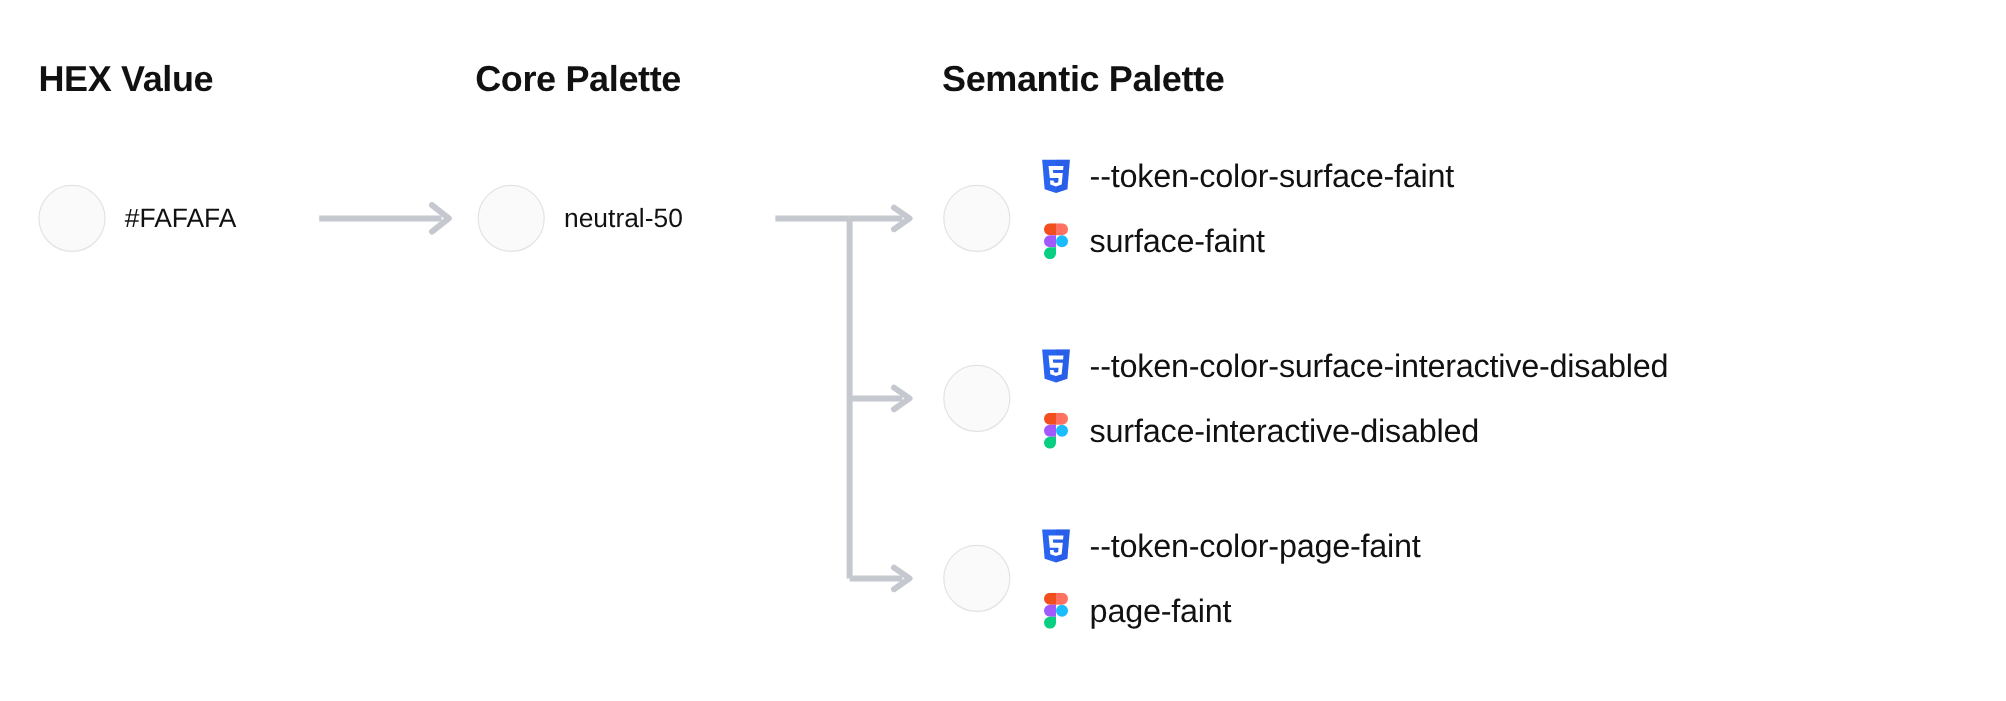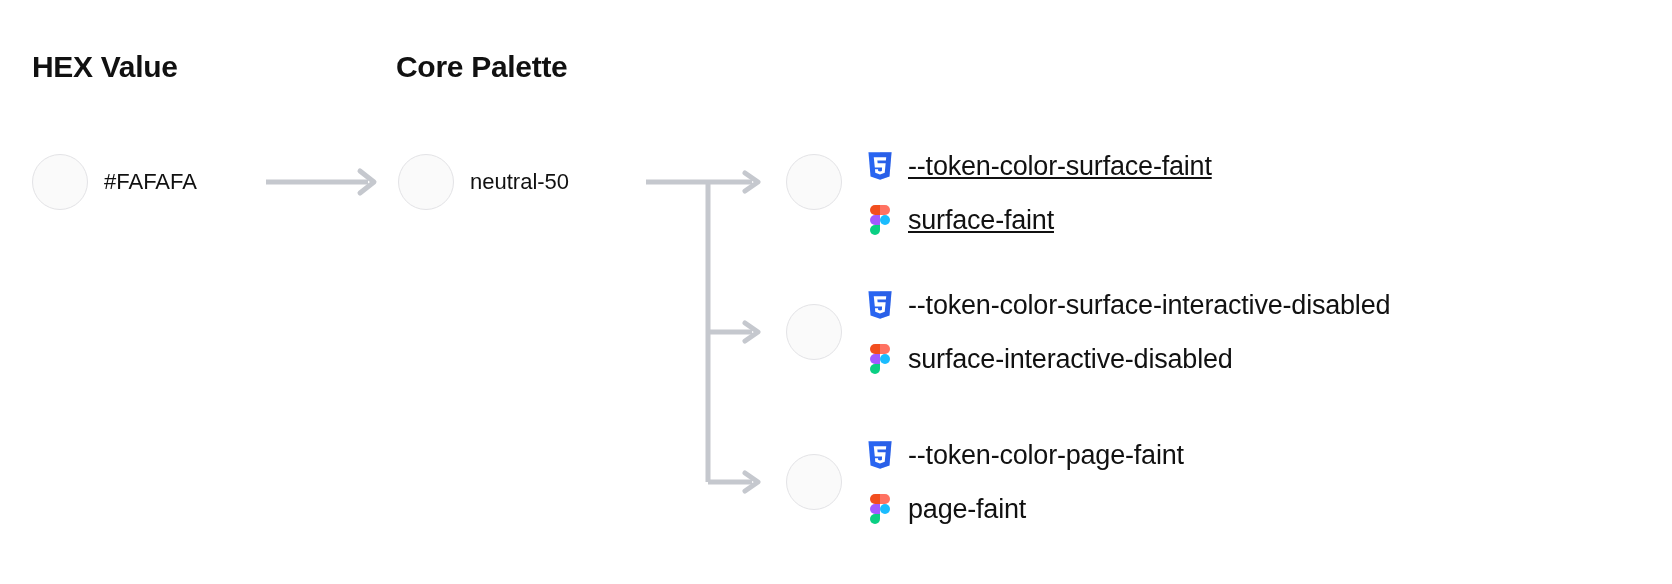--- a/index.html
+++ b/index.html
@@ -81,21 +81,21 @@
     width: 124px;
     height: 330px;
   }
 
   
   .sem-row {
     position: absolute;
     left: 866px;
     width: 790px;
   }
-  #sem-row-0 { top: 123px; text-decoration: underline; }
+  #sem-row-0 { top: 104px; }
   #sem-row-1 { top: 262px; }
   #sem-row-2 { top: 412px; }
 
   .token-line {
     display: flex;
     align-items: center;
     height: 54px;
     gap: 14px;
   }
 
@@ -115,20 +115,21 @@
     letter-spacing: -0.2px;
   }
 </style>
 </head>
 <body>
 
 <div class="stage">
 
   <div class="col-header" id="hdr-hex">HEX Value</div>
   <div class="col-header" id="hdr-core">Core Palette</div>
+  <div class="col-header" id="hdr-sem">Semantic Palette</div>
 
   <div class="swatch" id="swatch-hex" style="background: rgb(250, 250, 250);"></div>
   <div class="value-label" id="label-hex">#FAFAFA</div>
 
   <svg class="simple-arrow" viewBox="0 0 116 36">
     <path d="M2 18 H104" stroke="#C5C8CE" stroke-width="5" fill="none" stroke-linecap="butt"></path>
     <path d="M96 7 L110 18 L96 29" stroke="#C5C8CE" stroke-width="5" fill="none" stroke-linecap="round" stroke-linejoin="round"></path>
   </svg>
 
   <div class="swatch" id="swatch-core" style="background: rgb(250, 250, 250);"></div>

